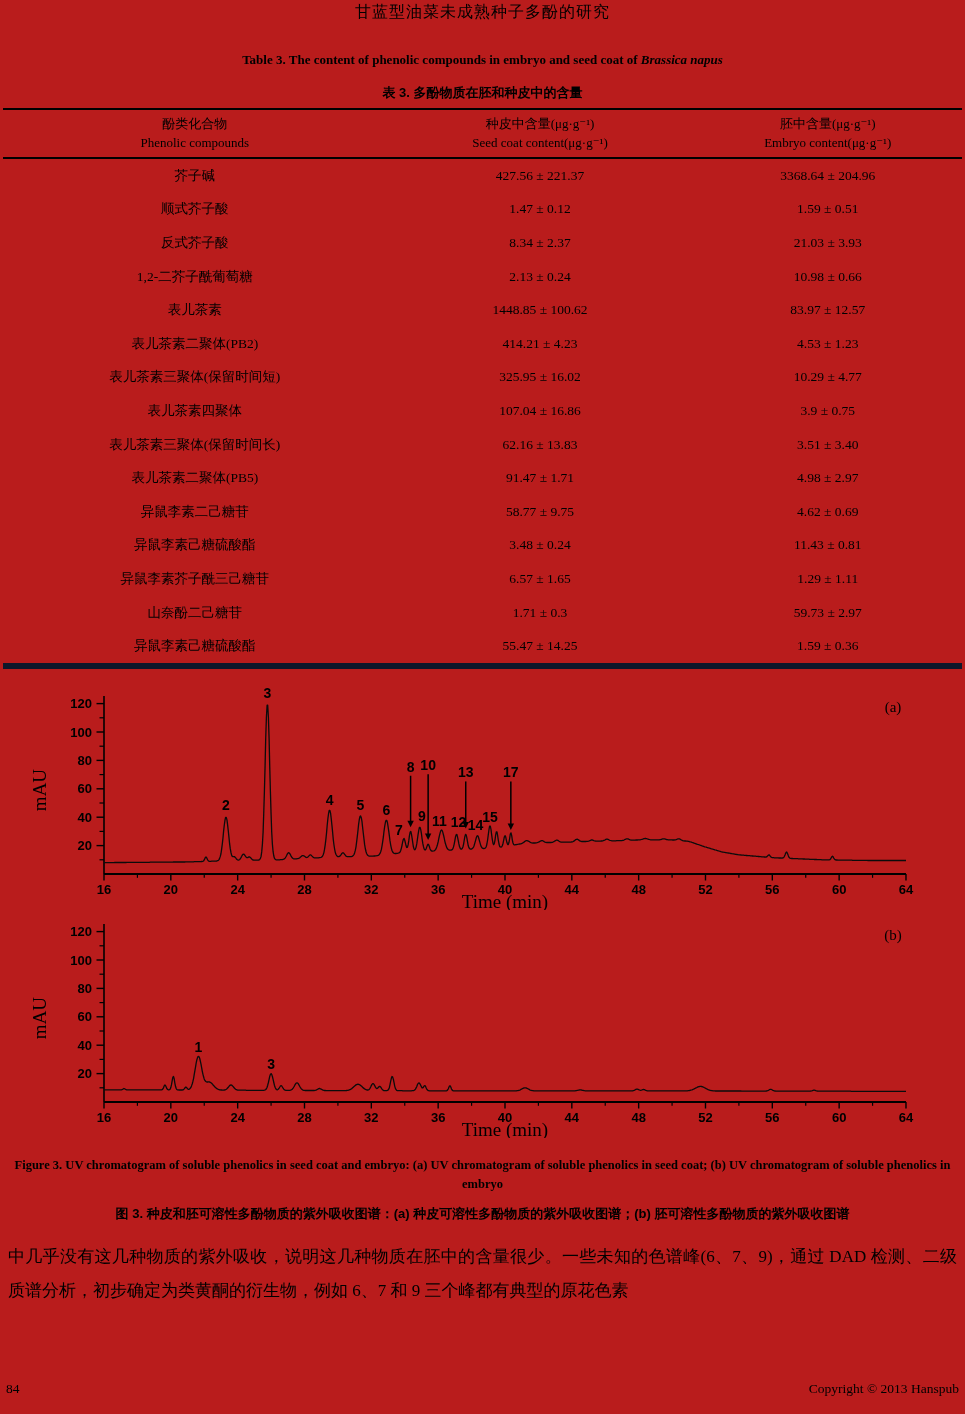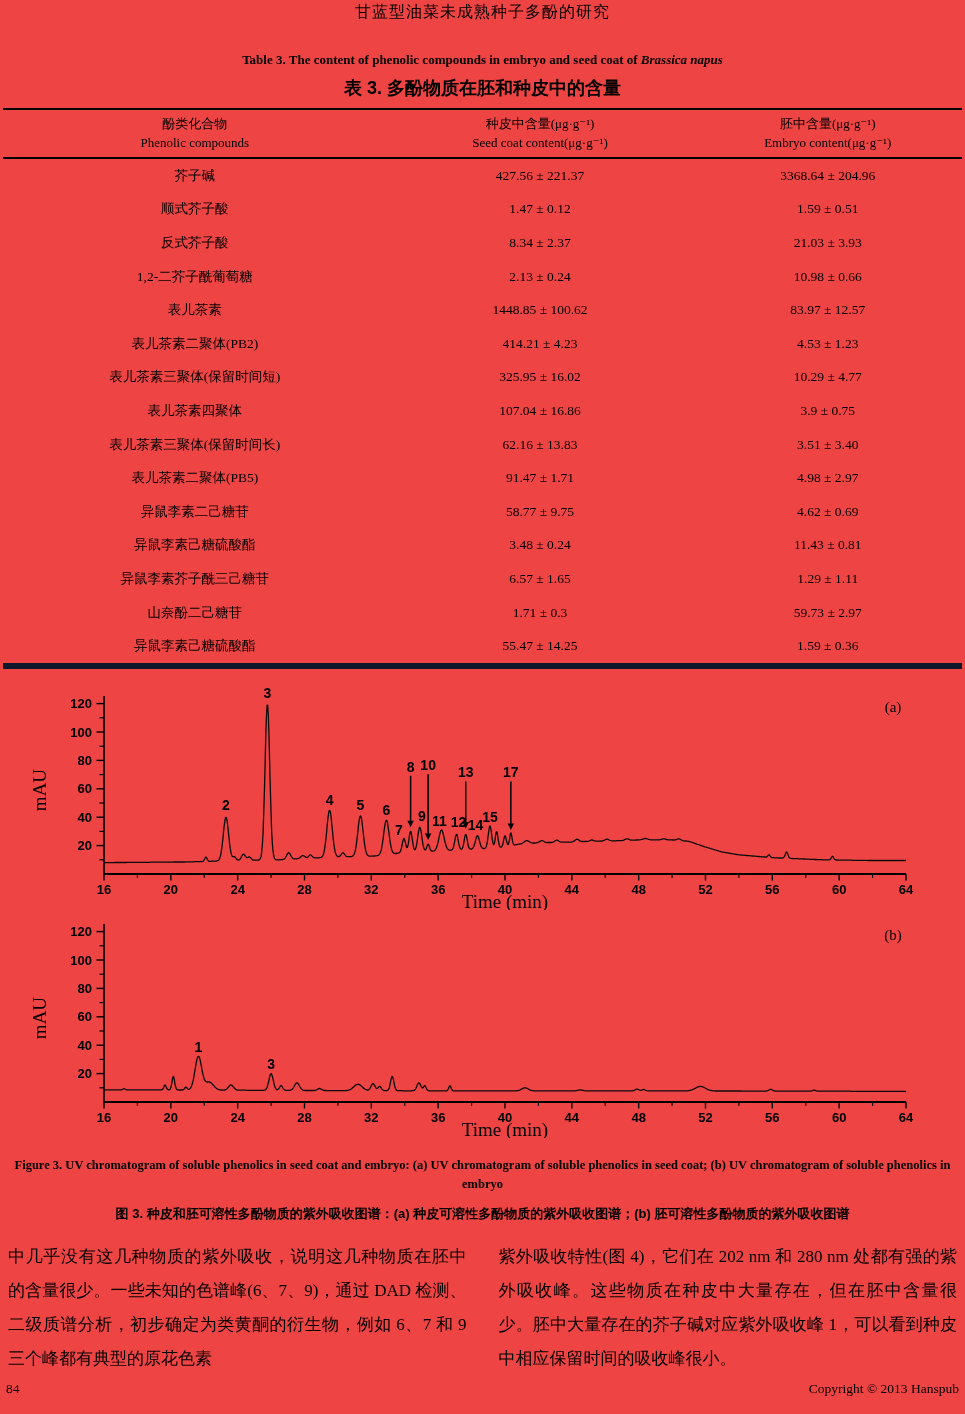--- a/index.html
+++ b/index.html
@@ -1,29 +1,29 @@
 <!DOCTYPE html>
 <html><head>
 <meta charset="utf-8">
 <style>
   html,body { margin:0; padding:0; background:#ffffff; }
   .page {
     position:relative; width:965px; height:1414px; margin:0 auto;
-    background:#ef4444; color:#000;
+    background:#b91c1c; color:#000;
     font-family:"Liberation Serif","DejaVu Serif",serif;
     overflow:hidden;
   }
   .header-title {
     position:absolute; top:2px; left:0; width:100%;
     text-align:center; font-size:16px; letter-spacing:1px;
   }
   .table-caption { position:absolute; top:52px; left:0; width:100%; text-align:center; }
   .table-caption .en { font-weight:bold; font-size:13px; }
   .table-caption .zh {
-    font-weight:bold; font-size:18px; margin-top:8px;
+    font-weight:bold; font-size:13px; margin-top:16px;
     font-family:"Liberation Sans","DejaVu Sans",sans-serif;
   }
   table.phenolics {
     position:absolute; top:108px; left:3px; width:959px;
     border-collapse:collapse; table-layout:fixed;
     border-top:2px solid #000; border-bottom:6px solid #0f172a;
   }
   table.phenolics col.c1 { width:40%; }
   table.phenolics col.c2 { width:32%; }
   table.phenolics col.c3 { width:28%; }
@@ -326,21 +326,20 @@
       </svg>
   </div>
 
   <div class="fig-caption">
     <div class="en">Figure 3. UV chromatogram of soluble phenolics in seed coat and embryo: (a) UV chromatogram of soluble phenolics in seed coat; (b) UV chromatogram of soluble phenolics in embryo</div>
     <div class="zh">图 3.  种皮和胚可溶性多酚物质的紫外吸收图谱：(a) 种皮可溶性多酚物质的紫外吸收图谱；(b) 胚可溶性多酚物质的紫外吸收图谱</div>
   </div>
 
   <div class="body-text">
     <div class="col">中几乎没有这几种物质的紫外吸收，说明这几种物质在胚中的含量很少。一些未知的色谱峰(6、7、9)，通过 DAD 检测、二级质谱分析，初步确定为类黄酮的衍生物，例如 6、7 和 9 三个峰都有典型的原花色素</div>
-    <div class="col">紫外吸收特性(图 4)，它们在 202 nm 和 280 nm 处都有强的紫外吸收峰。这些物质在种皮中大量存在，但在胚中含量很少。胚中大量存在的芥子碱对应紫外吸收峰 1，可以看到种皮中相应保留时间的吸收峰很小。</div>
   </div>
 
   <div class="footer">
     <span>84</span>
     <span>Copyright © 2013 Hanspub</span>
   </div>
 
 </div>
 
 </body></html>

